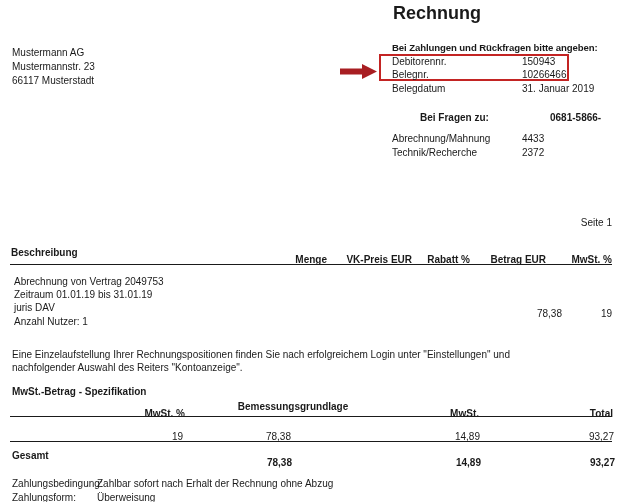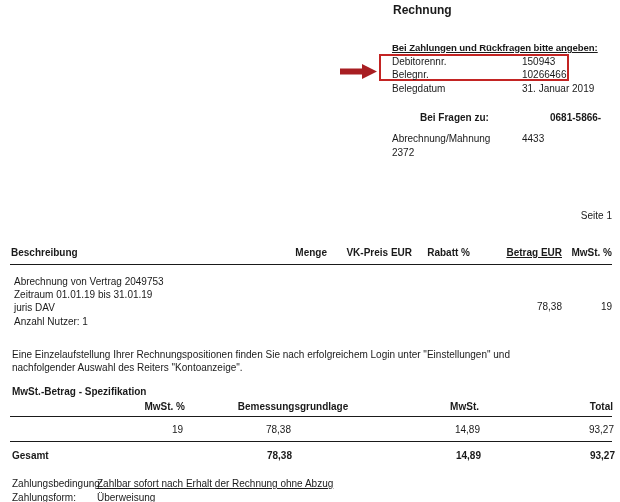--- a/index.html
+++ b/index.html
@@ -4,42 +4,47 @@
 <style>
   * { margin:0; padding:0; box-sizing:border-box; }
   html,body { background:#ffffff; }
   .page {
     position:relative; width:620px; height:502px; background:#ffffff;
     font-family:"Liberation Sans","DejaVu Sans",sans-serif;
     font-size:10px; color:#1a1a1a; overflow:hidden;
   }
   .abs  { position:absolute; }
   .bold { font-weight:bold; }
-  .right{ text-align:right; }
+  .right{ text-align:right;margin-top:7px; }
   .center{ text-align:center; }
-  .nowrap{ white-space:nowrap;text-decoration:underline; }
+  .nowrap{ white-space:nowrap; }
   .kv   { display:flex; }
   .kv .k{ width:130px; flex:none; }
   .pay-row .k { width:85px; flex:none; }
   .rule { position:absolute; left:10px; right:8px; }
   .rule-thick { border-top:1.9px solid #1a1a1a; }
   .rule-thin  { border-top:1.6px solid #1a1a1a; }
   .ref-box {
     position:absolute; left:379px; top:54px; width:190px; height:27px;
     border:2px solid #c32423; pointer-events:none;
   }
   .cell { position:absolute; }
 </style>
 </head>
 <body>
 
 <div class="page">
 
+  <div class="abs" style="left:12px; top:46px; line-height:14px;">
+    <div>Mustermann AG</div>
+    <div>Mustermannstr. 23</div>
+    <div>66117 Musterstadt</div>
+  </div>
 
-  <div class="abs bold" style="left:393px; top:3px; font-size:12px;">Rechnung</div>
+  <div class="abs bold" style="left:393px; top:3px; font-size:18px;">Rechnung</div>
 
   <div class="abs" style="left:340px; top:64px; width:37px; height:15px;">
     <svg width="37" height="15" viewBox="0 0 37 15">
       <path d="M0,4.6 H22 V0 L37,7.5 L22,15 V10.4 H0 Z" fill="#a81e22"></path>
     </svg>
   </div>
 
   <div class="ref-box"></div>
 
   <div class="abs bold nowrap" style="left:392px; top:42px; font-size:9.6px; letter-spacing:-0.1px;">Bei Zahlungen und Rückfragen bitte angeben:</div>
@@ -61,32 +66,33 @@
   <div class="abs kv bold" style="left:392px; top:112px;margin-left:28px;">
     <span class="k">Bei Fragen zu:</span>
     <span>0681-5866-</span>
   </div>
   <div class="abs" style="left:392px; top:132px; width:212px; line-height:14px;">
     <div class="kv">
       <span class="k">Abrechnung/Mahnung</span>
       <span>4433</span>
     </div>
     <div class="kv">
+      <span class="k">Technik/Recherche</span>
       <span>2372</span>
     </div>
   </div>
 
   <div class="abs right" style="right:8px; top:210px;">Seite 1</div>
 
   <div class="abs" style="left:10px; top:247px; width:602px; height:12px;">
     <span class="cell bold" style="left:1px;">Beschreibung</span>
     <span class="cell bold right" style="left:237px; width:80px;">Menge</span>
     <span class="cell bold right" style="left:302px; width:100px;">VK-Preis EUR</span>
     <span class="cell bold right" style="left:380px; width:80px;">Rabatt %</span>
-    <span class="cell bold right" style="left:452px; width:100px;text-decoration:underline;">Betrag EUR</span>
+    <span class="cell bold right" style="left:436px; width:100px;text-decoration:underline;">Betrag EUR</span>
     <span class="cell bold right" style="left:522px; width:80px;">MwSt. %</span>
   </div>
   <div class="rule rule-thick" style="top:264px;"></div>
 
   <div class="abs" style="left:14px; top:275px; line-height:13.2px;">
     <div>Abrechnung von Vertrag 2049753</div>
     <div>Zeitraum 01.01.19 bis 31.01.19</div>
     <div>juris DAV</div>
     <div>Anzahl Nutzer: 1</div>
   </div>

